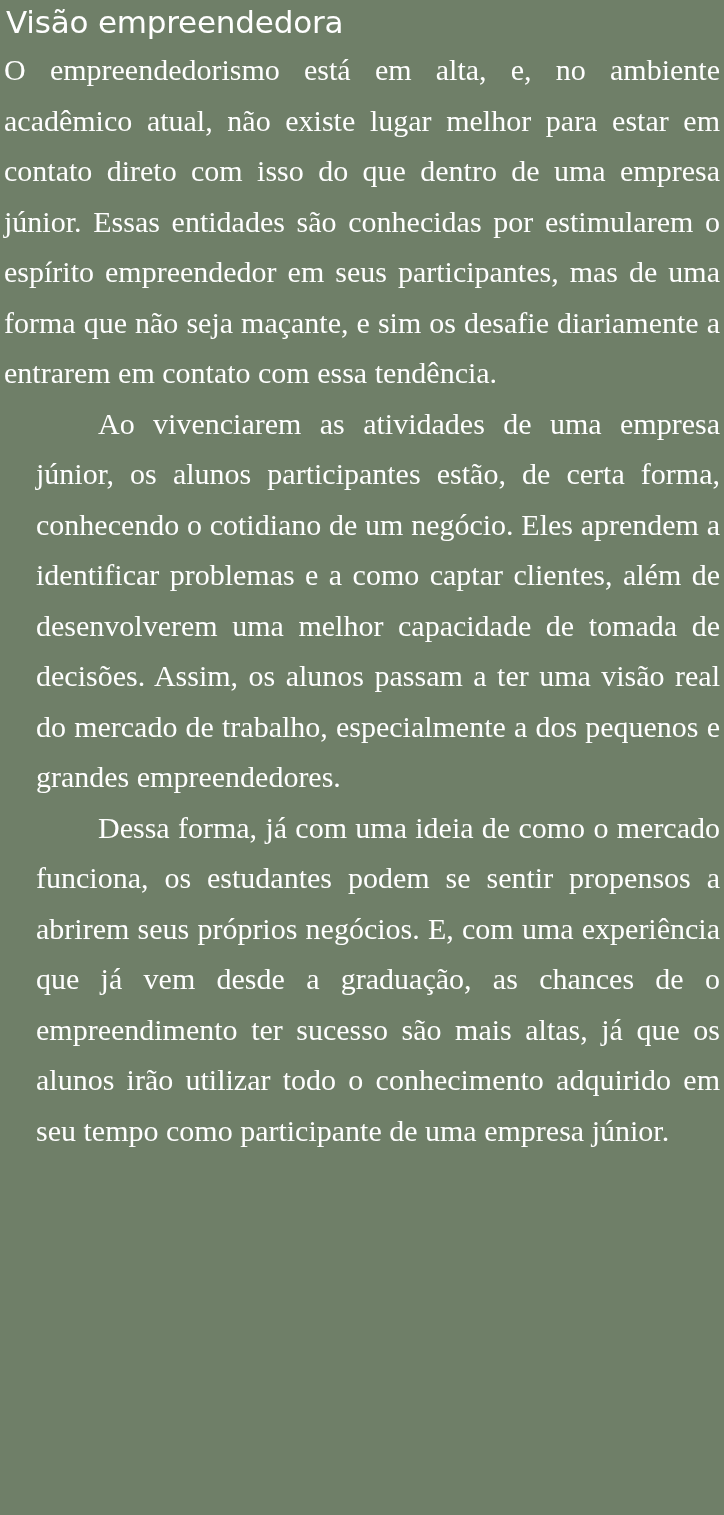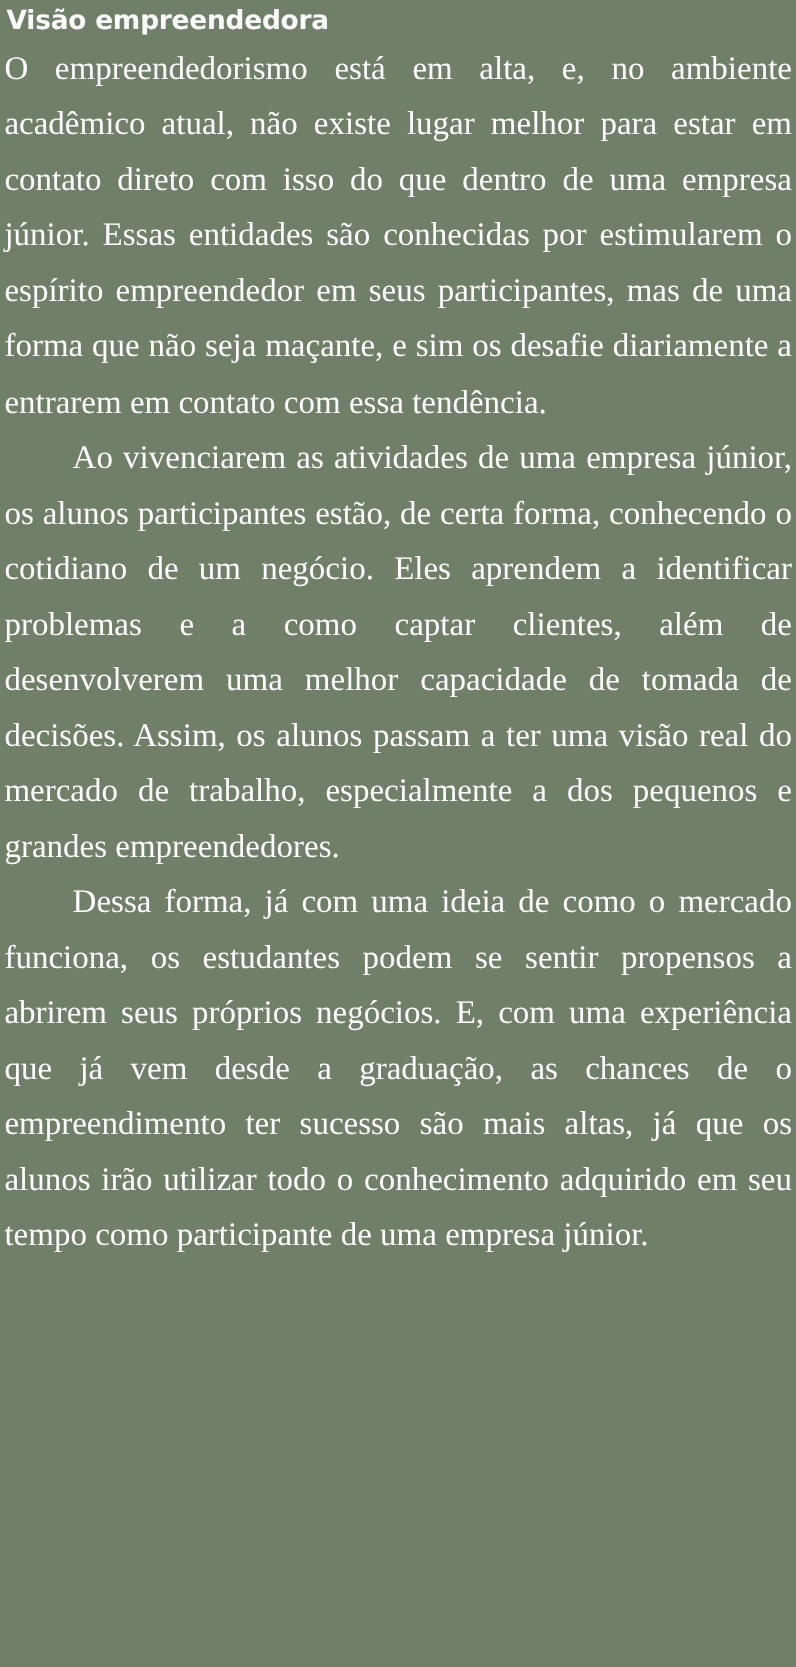--- a/index.html
+++ b/index.html
@@ -17,22 +17,22 @@
   }
   .page {
     width: 724px;
     min-height: 1515px;
     box-sizing: border-box;
     padding: 6px 2px 10px 2px;
     background: #6f7f68;
   }
   .article-title {
     font-family: "DejaVu Sans", sans-serif;
-    font-weight: bold;
-    font-size: 24px;
+    font-weight: normal;
+    font-size: 31px;
     line-height: 1.08;
     letter-spacing: -0.2px;
     margin: 0 0 6px 0;
     padding: 0 4px;
     color: #ffffff;
   }
   .body-text p {
     margin: 0;
     padding: 0 2px;
     font-size: 30px;
@@ -40,20 +40,21 @@
     text-align: justify;
     text-justify: inter-word;
     color: #ffffff;
     hyphens: manual;
   }
   .body-text p.indent {
     text-indent: 62px;
   }
   .body-text p + p {
     margin-top: 0;
+    margin-left: 32px;
   }
 </style>
 </head>
 <body>
 
 <div class="page">
 
   <h1 class="article-title">Visão empreendedora</h1>
 
   <div class="body-text">

